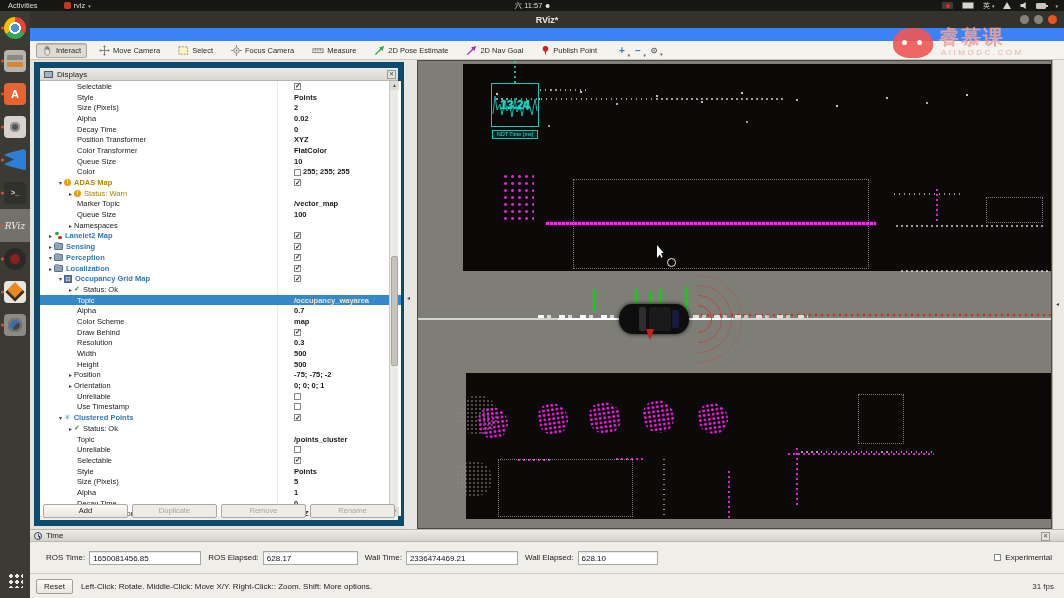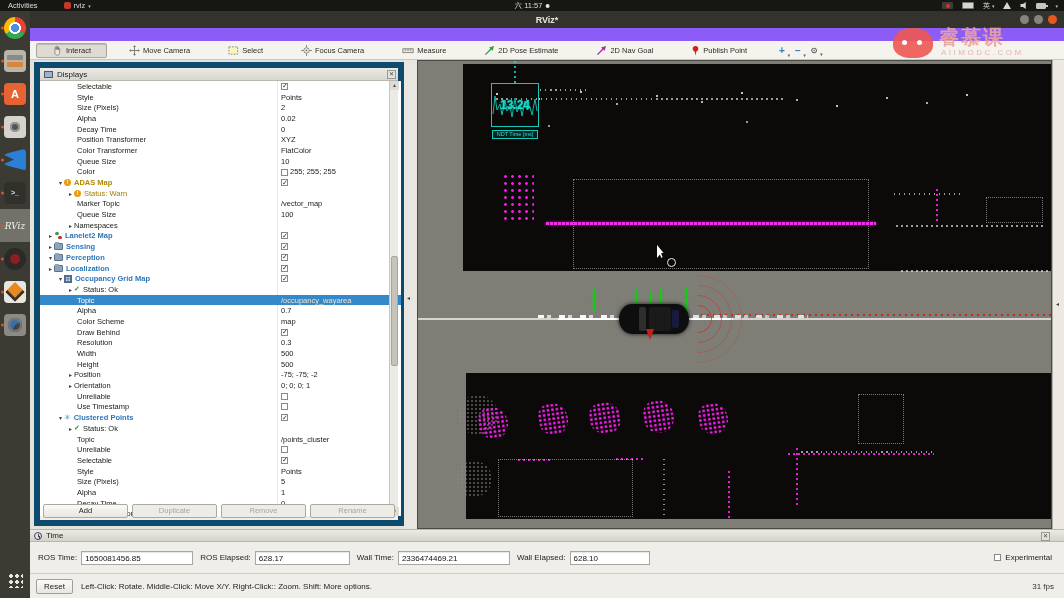--- a/index.html
+++ b/index.html
@@ -46,32 +46,32 @@
   .di-player { background:#2a2a2a; border-radius:50%; position:relative; }
   .di-player::after { content:""; position:absolute; left:6px; top:6px; width:10px; height:10px; border-radius:50%; background:#8c2020; }
   .di-gazebo { background:#e8e6e0; position:relative; }
   .di-gazebo::after { content:""; position:absolute; left:4px; top:4px; width:14px; height:14px; background:#e88820; transform:rotate(45deg); box-shadow:inset -3px -3px 0 #333; }
   .di-video { background:#8c8a82; position:relative; }
   .di-video::after { content:""; position:absolute; left:4px; top:4px; width:14px; height:14px; border-radius:50%; background:#444; box-shadow:inset 0 0 0 2px #777, inset 5px 5px 0 #3a6ea8; }
   .dock-grid { position:absolute; left:0; bottom:4px; width:30px; height:28px; display:flex; align-items:center; justify-content:center; }
   .grid9 { width:16px; height:16px; background-image:radial-gradient(circle,#e8e6e0 1.6px,transparent 1.9px); background-size:6px 6px; background-position:1px 1px; }
 
   
-  .window { position:absolute; left:30px; top:11px; width:1034px; height:587px; background:#8b5cf6; }
+  .window { position:absolute; left:30px; top:11px; width:1034px; height:587px; background:#3b82f6; }
   .titlebar { position:absolute; left:0; top:0; width:100%; height:17px; background:#33322d; color:#e8e6e2;
               font-size:9px; font-weight:bold; display:flex; align-items:center; justify-content:center; }
   .winbtns { position:absolute; right:7px; top:4px; display:flex; gap:5px; }
   .winbtn { width:9px; height:9px; border-radius:50%; background:#85837b; }
   .winbtn.close { background:#e9541f; }
   .menubar { position:absolute; left:0; top:17px; width:100%; height:13px; background:#f5f3ee; border-bottom:1px solid #dcdad2;
              display:flex; align-items:center; gap:14px; padding-left:8px; font-size:8.5px; color:#2a2a26; }
   .menu-item:first-letter { text-decoration:underline; }
   .toolbar { position:absolute; left:0; top:30px; width:100%; height:19px; background:#f5f3ee; border-bottom:1px solid #c8c6be;
              display:flex; align-items:center; gap:6px; padding-left:6px; font-size:7.5px; color:#2a2a26; }
-  .tool-btn { display:flex; align-items:center; gap:3px; padding:2px 15px; border:1px solid transparent; border-radius:2px; height:15px; }
+  .tool-btn { display:flex; align-items:center; gap:3px; padding:2px 5px; border:1px solid transparent; border-radius:2px; height:15px; }
   .tool-btn.active { background:#dedbd2; border-color:#a8a69e; box-shadow:inset 0 1px 1px rgba(0,0,0,.15); }
   .tool-extra { display:flex; align-items:center; gap:10px; margin-left:10px; }
   .tx { position:relative; font-weight:bold; font-size:10px; color:#3a78c8; }
   .tx .dd { position:absolute; right:-5px; bottom:-2px; font-size:4.5px; color:#666; }
   .tx.dot { color:#555; font-size:8px; }
 
   
   .watermark { position:absolute; left:893px; top:24px; width:160px; height:38px; z-index:60; opacity:.9; pointer-events:none; }
   .wm-logo { position:absolute; left:0; top:4px; width:40px; height:30px; background:#ef5854; border-radius:48% 48% 42% 42%; }
   .wm-logo::before { content:""; position:absolute; left:9px; top:12px; width:5px; height:5px; border-radius:50%; background:#fff; box-shadow:15px 0 0 #fff; }
@@ -86,21 +86,21 @@
   .panel-header { position:absolute; left:0; top:0; width:100%; height:13px;
                   background:linear-gradient(#eceae4,#d8d6ce); border-bottom:1px solid #b8b6ae;
                   display:flex; align-items:center; font-size:8px; color:#222; }
   .ph-icon { width:9px; height:7px; border:1px solid #556; background:#9ab4cc; margin:0 4px 0 4px; }
   .ph-close { position:absolute; right:2px; top:2px; width:9px; height:9px; border:1px solid #999; background:#e4e2da;
               font-size:6px; line-height:7px; text-align:center; color:#444; }
   .tree { position:absolute; left:0; top:13px; width:361px; height:435px; background:#fff; overflow:hidden; }
   .trow { position:relative; height:10.7px; display:flex; align-items:center; font-size:7.5px; color:#1a1a18; white-space:nowrap; }
   .trow .arr { width:7px; font-size:6px; color:#444; text-align:center; flex:none; }
   .trow .lbl { overflow:hidden; }
-  .trow .val { position:absolute; left:241px; display:flex; align-items:flex-end; gap:2px; }
+  .trow .val { position:absolute; left:254px; display:flex; align-items:flex-end; gap:2px;font-weight:bold; }
   .trow.sel { background:#3389ca; }
   .trow.sel .lbl { color:#fff; }
   .trow.sel .val { color:#f2e4ce; }
   .lbl.group { color:#2e77b8; font-weight:bold; }
   .lbl.warngroup { color:#b08800; font-weight:bold; }
   .lbl.warn { color:#a08000; }
   .cdiv { position:absolute; left:237px; top:0; width:1px; height:100%; background:#eceae2; }
   .cb { width:7px; height:7px; border:1px solid #888; background:#fff; position:relative; flex:none; }
   .cb.on::after { content:"✓"; position:absolute; left:0; top:-1.5px; font-size:7px; color:#333; }
   .ic { flex:none; margin-right:3px; }
@@ -167,21 +167,21 @@
   .cursor { position:absolute; left:239px; top:184px; width:9px; height:13px; background:#fff;
             clip-path:polygon(0 0,0 100%,32% 74%,48% 100%,62% 93%,45% 64%,72% 60%); filter:drop-shadow(0.5px 0.5px 0.5px #000); z-index:5; }
   .cursor-ring { position:absolute; left:249px; top:197px; width:9px; height:9px; border:1.5px solid #eee; border-radius:50%; filter:drop-shadow(0 0 1px #000); z-index:5; }
 
   
   .time-header { position:absolute; left:0; top:518px; width:100%; height:13px; background:linear-gradient(#eceae4,#d4d2ca);
                  border-top:1px solid #b8b6ae; border-bottom:1px solid #b8b6ae; display:flex; align-items:center; font-size:8px; color:#222; }
   .th-clock { width:8px; height:8px; border:1px solid #445; border-radius:50%; margin:0 4px; position:relative; background:#dde4ea; }
   .th-clock::after { content:""; position:absolute; left:3px; top:1.5px; width:1px; height:3px; background:#445; box-shadow:1px 2px 0 #445; }
   .th-close { position:absolute; right:14px; top:2px; width:9px; height:9px; border:1px solid #999; background:#e4e2da; font-size:6px; line-height:7px; text-align:center; color:#444; }
-  .time-body { position:absolute; left:0; top:531px; width:100%; height:31px; background:#f0eee8; display:flex; align-items:center; padding-left:8px; gap:7px; font-size:8px; color:#222; }
+  .time-body { position:absolute; left:0; top:531px; width:100%; height:31px; background:#f0eee8; display:flex; align-items:center; padding-left:16px; gap:7px; font-size:8px; color:#222; }
   .tfield { display:flex; align-items:center; gap:4px; }
   .tinput { height:14px; background:#fff; border:1px solid #a8a6a0; box-shadow:inset 0 1px 1px rgba(0,0,0,.1); font-size:8px; padding:0 3px; line-height:13px; color:#111; }
   .experimental { position:absolute; right:12px; display:flex; align-items:center; gap:4px; }
 
   
   .statusbar { position:absolute; left:0; top:562px; width:100%; height:25px; background:#f0eee8; border-top:1px solid #d0cec6;
                display:flex; align-items:center; font-size:8px; color:#222; padding-left:6px; gap:8px; }
   .reset-btn { height:15px; padding:0 7px; border:1px solid #a09e96; border-radius:2px; background:linear-gradient(#fbfaf6,#e8e6de); line-height:13px; }
   .fps { position:absolute; right:10px; color:#333; }
   .seg b { font-weight:normal; }

